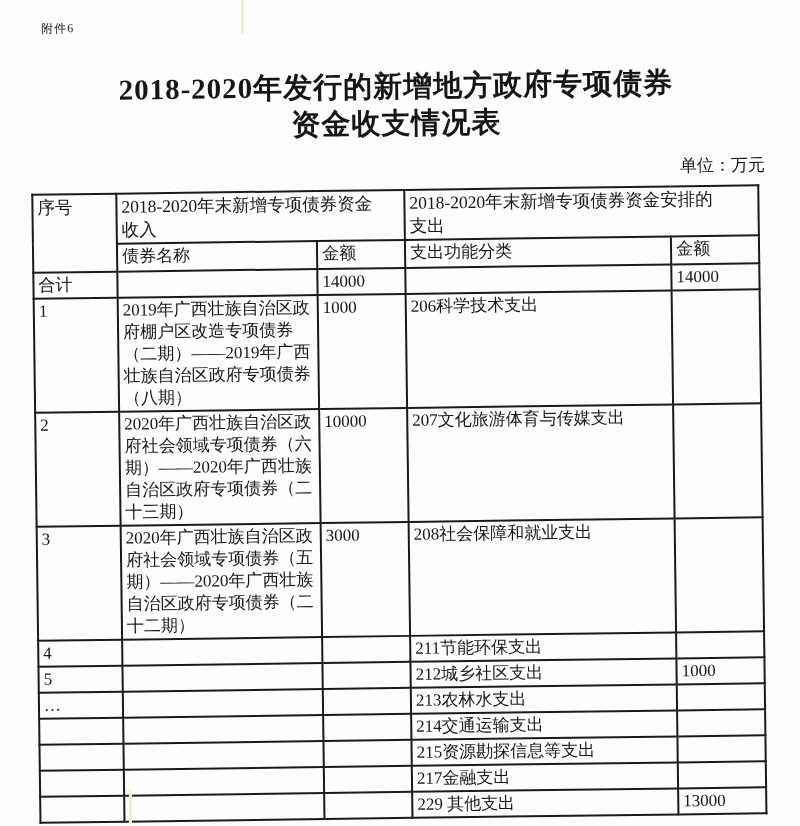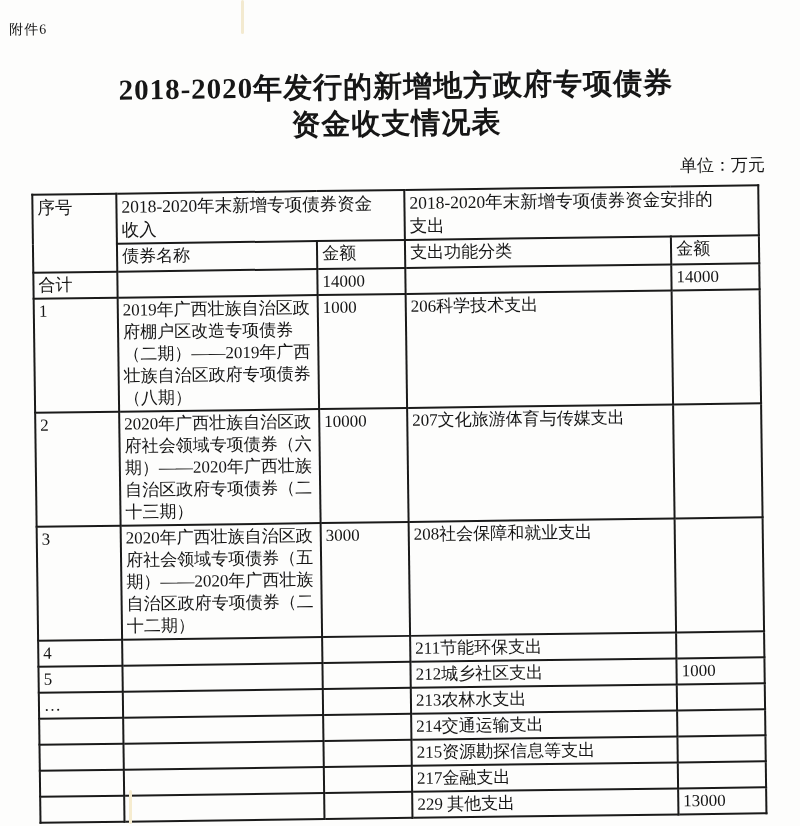--- a/index.html
+++ b/index.html
@@ -17,23 +17,23 @@
   }
   .tilt {
     position: absolute;
     left: 0; top: 0;
     width: 800px;
     transform: rotate(-0.75deg);
     transform-origin: 400px 400px;
   }
   .attachment {
     position: absolute;
-    left: 14px;
+    left: 46px;
     top: 16px;
-    font-size: 14px;
+    font-size: 12px;
     letter-spacing: 1px;
   }
   .doc-title {
     position: absolute;
     left: 0;
     top: 68px;
     width: 800px;
     text-align: center;
     font-size: 29px;
     font-weight: bold;

